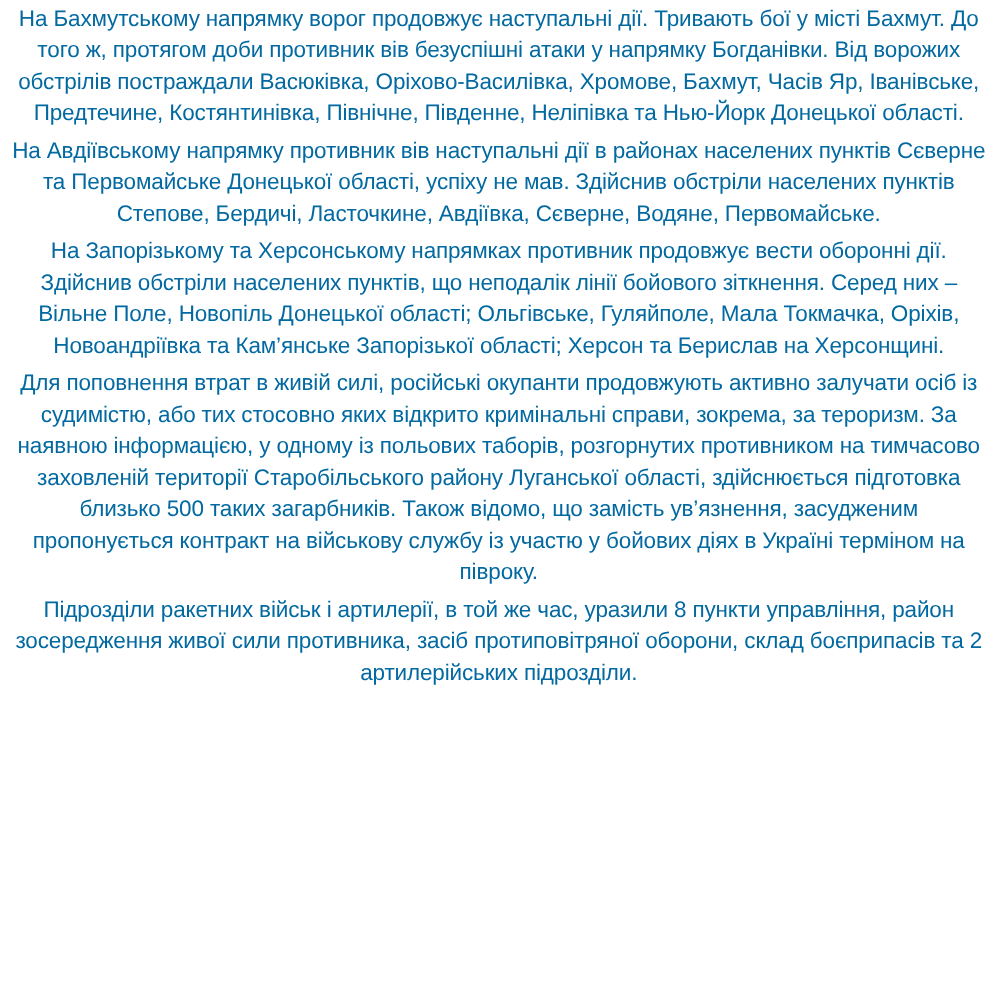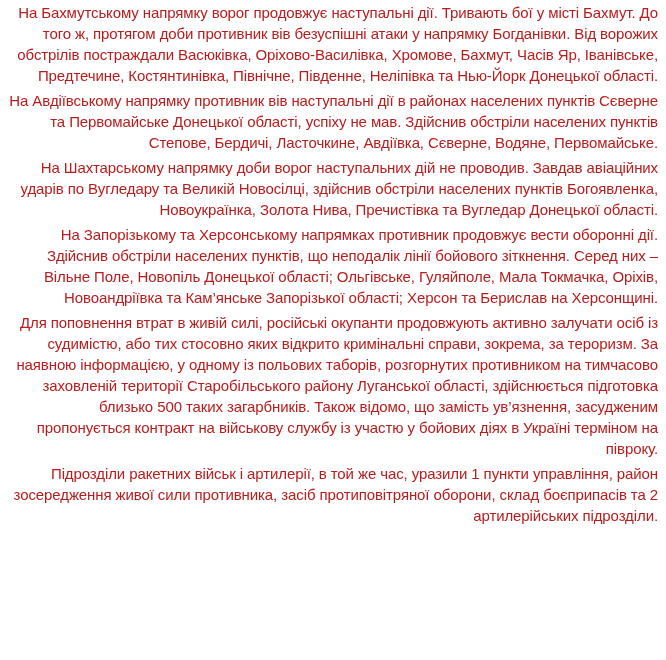--- a/index.html
+++ b/index.html
@@ -10,34 +10,33 @@
   body {
     width: 666px;
     height: 660px;
     overflow: hidden;
     font-family: "Liberation Sans", "DejaVu Sans", sans-serif;
   }
   .article {
     box-sizing: border-box;
     width: 666px;
     padding: 2px 8px 0 7px;
-    color: #b91c1c;
+    color: #0369a1;
     font-size: 15px;
     line-height: 21px;
     letter-spacing: -0.1px;
-    text-align: right;
+    text-align: center;
   }
   .article p {
     margin: 0 0 4px 0;
     white-space: pre-line; 
   }
 </style>
 </head>
 <body>
 
 <main class="article">
   <p>На Бахмутському напрямку ворог продовжує наступальні дії. Тривають бої у місті Бахмут. До того ж, протягом доби противник вів безуспішні атаки у напрямку Богданівки. Від ворожих обстрілів постраждали Васюківка, Оріхово-Василівка, Хромове, Бахмут, Часів Яр, Іванівське, Предтечине, Костянтинівка, Північне, Південне, Неліпівка та Нью-Йорк Донецької області.</p>
   <p>На Авдіївському напрямку противник вів наступальні дії в районах населених пунктів Сєверне та Первомайське Донецької області, успіху не мав. Здійснив обстріли населених пунктів Степове, Бердичі, Ласточкине, Авдіївка, Сєверне, Водяне, Первомайське.</p>
-  <p>На Шахтарському напрямку доби ворог наступальних дій не проводив. Завдав авіаційних ударів по Вугледару та Великій Новосілці, здійснив обстріли населених пунктів Богоявленка, Новоукраїнка, Золота Нива, Пречистівка та Вугледар Донецької області.</p>
   <p>На Запорізькому та Херсонському напрямках противник продовжує вести оборонні дії. Здійснив обстріли населених пунктів, що неподалік лінії бойового зіткнення. Серед них – Вільне Поле, Новопіль Донецької області; Ольгівське, Гуляйполе, Мала Токмачка, Оріхів, Новоандріївка та Кам’янське Запорізької області; Херсон та Берислав на Херсонщині.</p>
   <p>Для поповнення втрат в живій силі, російські окупанти продовжують активно залучати осіб із судимістю, або тих стосовно яких відкрито кримінальні справи, зокрема, за тероризм. За наявною інформацією, у одному із польових таборів, розгорнутих противником на тимчасово заховленій території Старобільського району Луганської області, здійснюється підготовка близько 500 таких загарбників. Також відомо, що замість ув’язнення, засудженим пропонується контракт на військову службу із участю у бойових діях в Україні терміном на півроку.</p>
-  <p>Підрозділи ракетних військ і артилерії, в той же час, уразили 1 пункти управління, район зосередження живої сили противника, засіб протиповітряної оборони, склад боєприпасів та 2 артилерійських підрозділи.</p>
+  <p>Підрозділи ракетних військ і артилерії, в той же час, уразили 8 пункти управління, район зосередження живої сили противника, засіб протиповітряної оборони, склад боєприпасів та 2 артилерійських підрозділи.</p>
 </main>
 
 </body></html>

